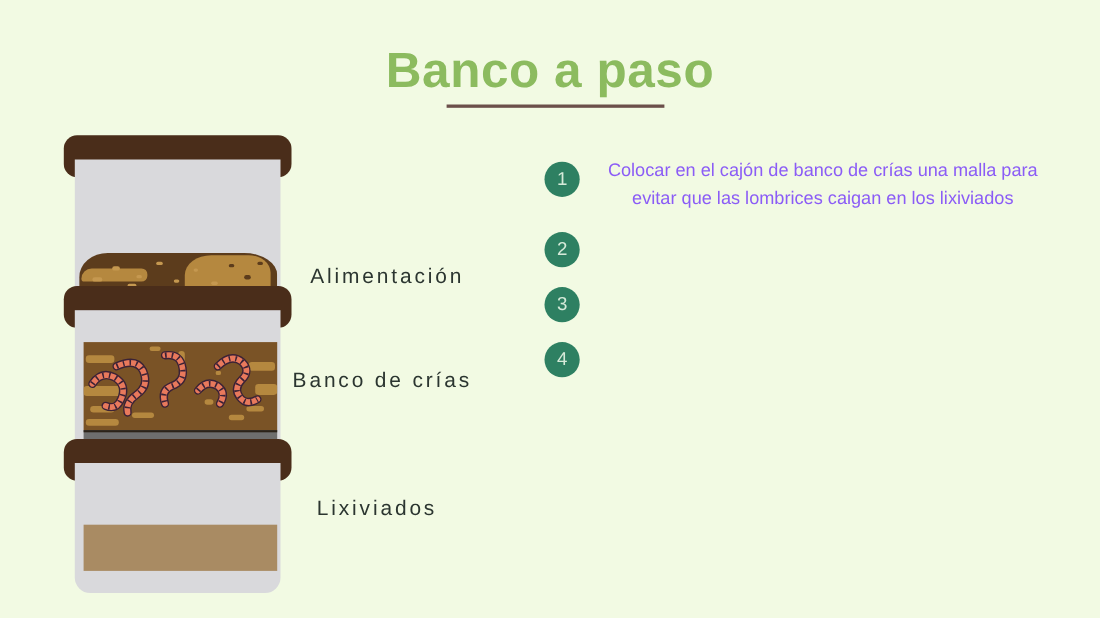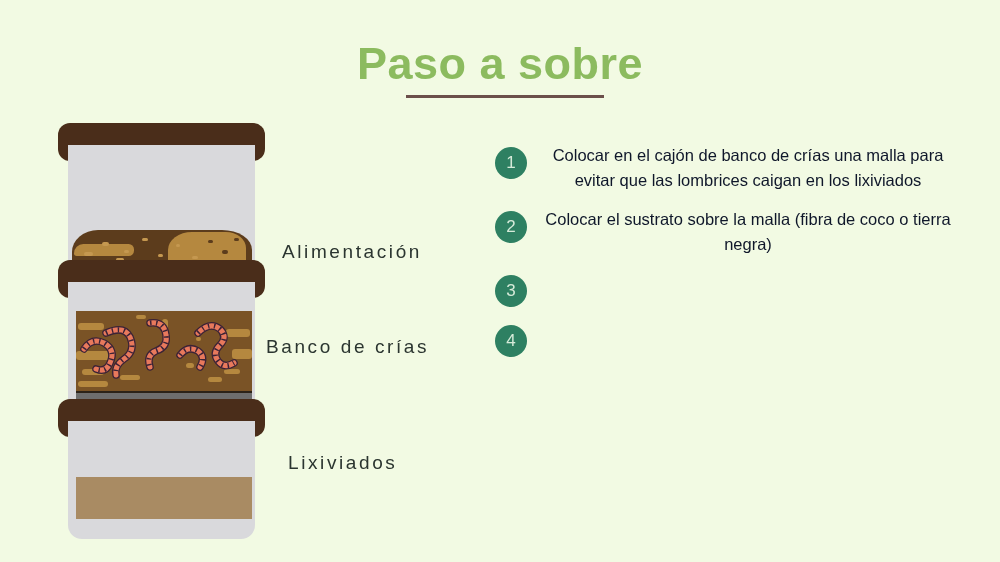--- a/index.html
+++ b/index.html
@@ -113,35 +113,35 @@
     font-size:17px;
     display:flex;align-items:center;justify-content:center;
     margin-top:4px;
   }
   .step-text{
     flex:1 1 auto;
     margin-left:14px;
     text-align:center;
     font-size:16.5px;
     line-height:25px;
-    color:#0f172a;
+    color:#8b5cf6;
     white-space:pre-wrap;
   }
   .step-1 .step-text{padding:0 2px;}
   .step-2{margin-top:12px;}
   .step-3{margin-top:12px;}
   .step-4{margin-top:14px;}
   .step-4 .step-text{padding:0 30px;}
 </style>
 </head>
 <body>
 
 <div class="canvas">
 
-  <div class="title">Paso a sobre</div>
+  <div class="title">Banco a paso</div>
   <div class="title-underline"></div>
 
   <div class="composter">
 
     <div class="bar bar-top"></div>
 
     <div class="box box-top"></div>
     <div class="compost">
       <div class="compost-mound"></div>
       <div class="speck" style="left:30px;top:18px;width:7px;height:4px;"></div>
@@ -211,21 +211,20 @@
   <div class="label label-2">Banco de crías</div>
   <div class="label label-3">Lixiviados</div>
 
   <div class="steps">
     <div class="step step-1">
       <div class="step-num">1</div>
       <div class="step-text">Colocar en el cajón de banco de crías una malla para evitar que las lombrices caigan en los lixiviados</div>
     </div>
     <div class="step step-2">
       <div class="step-num">2</div>
-      <div class="step-text">Colocar el sustrato sobre la malla (fibra de coco o tierra negra)</div>
     </div>
     <div class="step step-3">
       <div class="step-num">3</div>
     </div>
     <div class="step step-4">
       <div class="step-num">4</div>
     </div>
   </div>
 
 </div>

